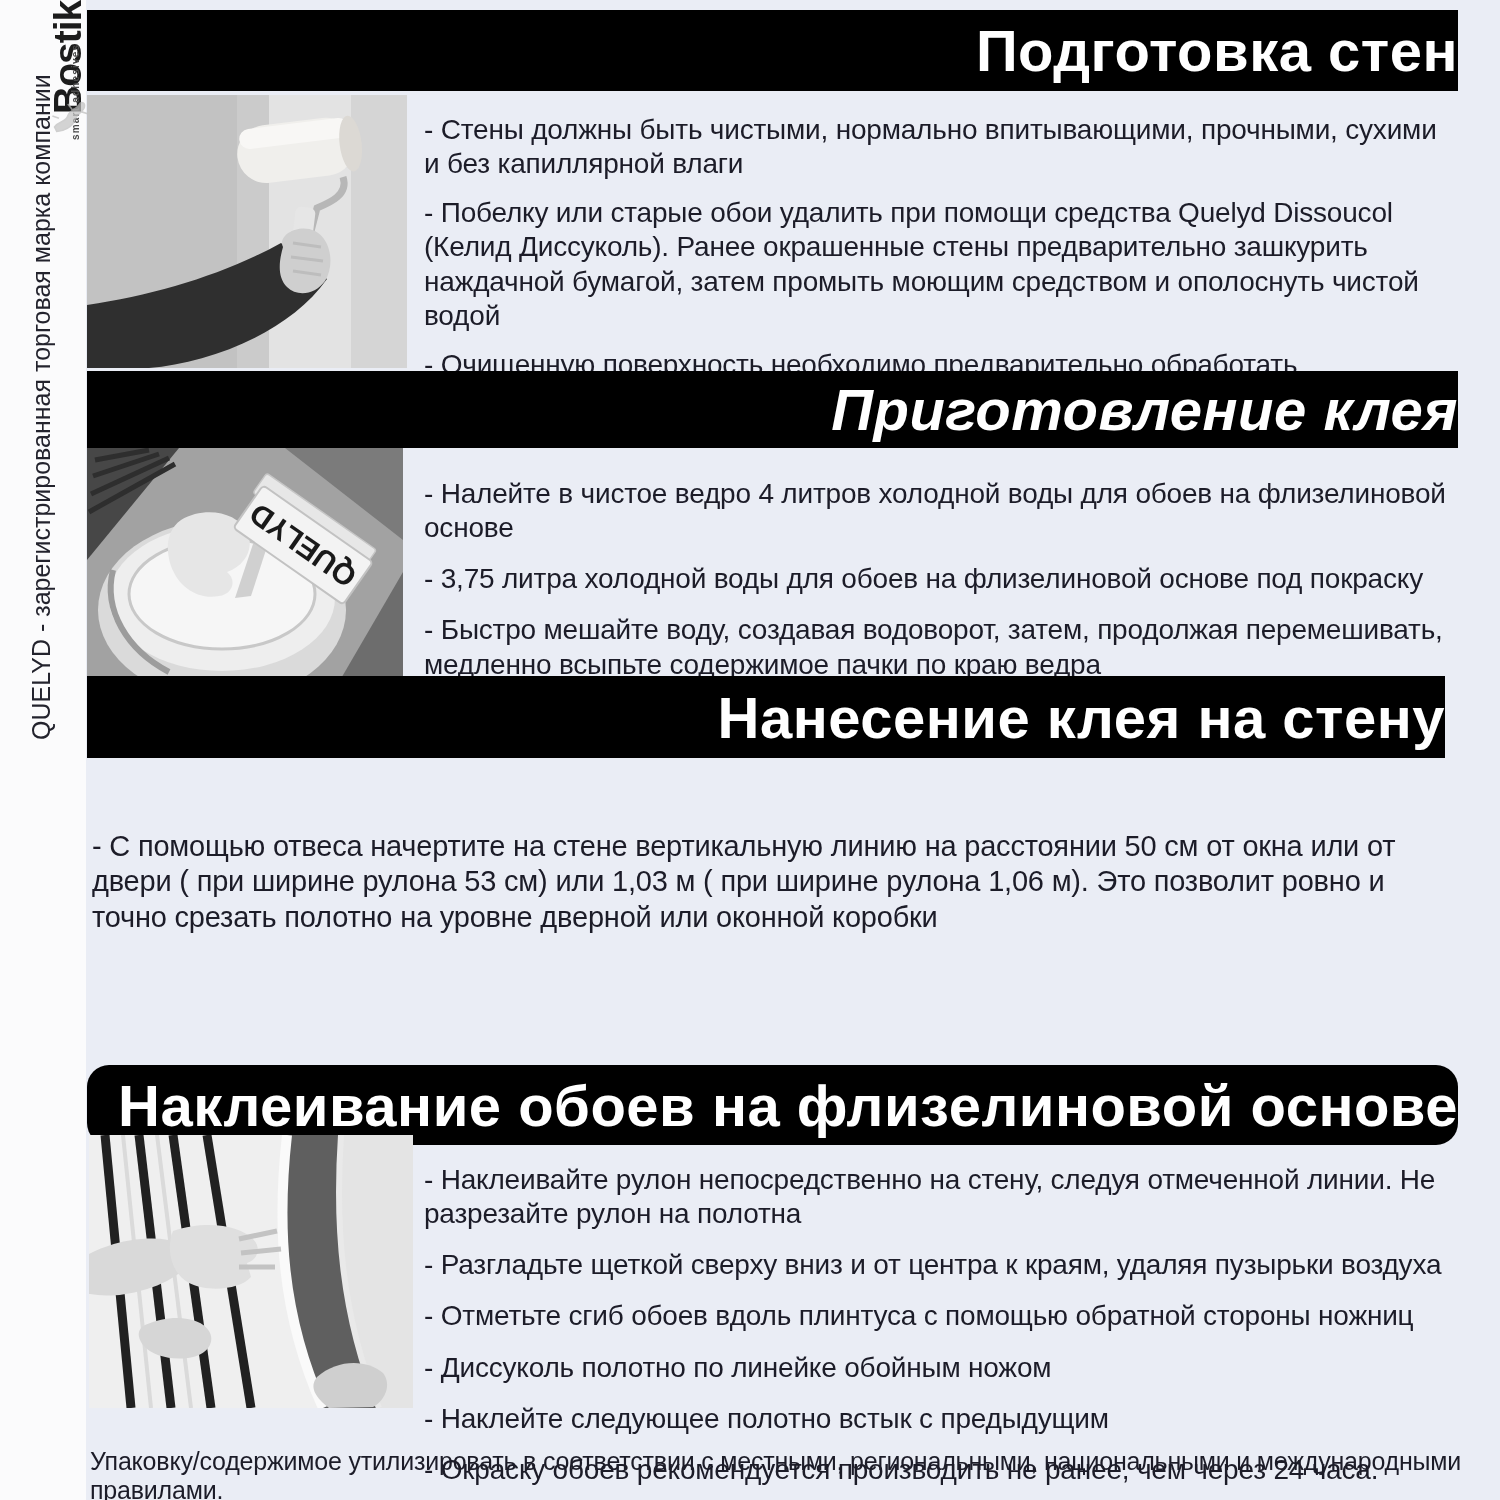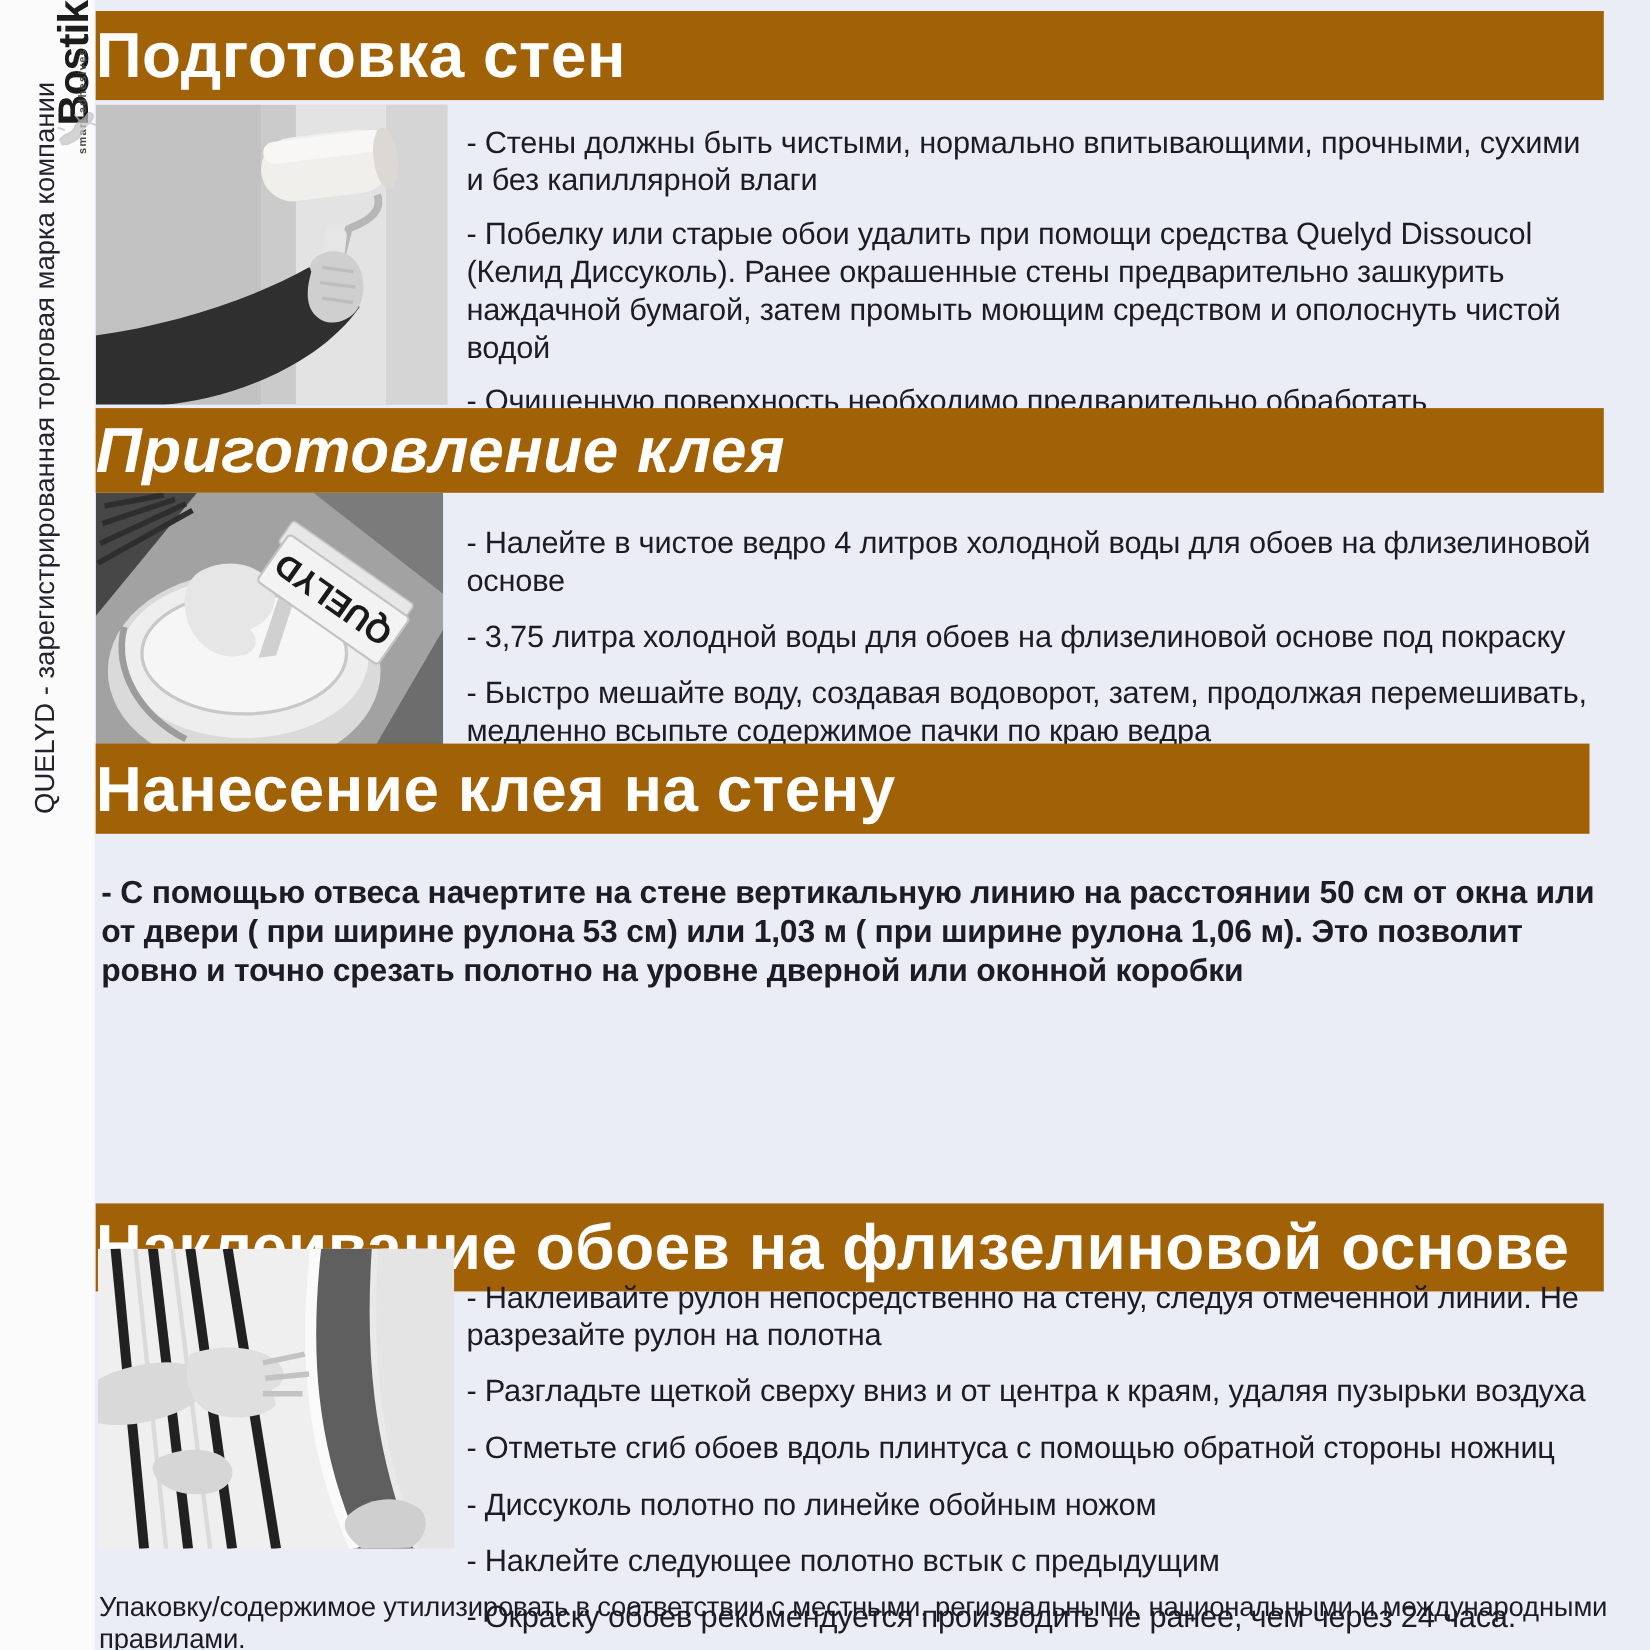--- a/index.html
+++ b/index.html
@@ -20,42 +20,42 @@
     transform:rotate(-90deg);transform-origin:0 0;
     font-size:10px;font-weight:bold;color:#4a4a4a;letter-spacing:1.2px;white-space:nowrap;
   }
   .gecko{position:absolute;left:48px;top:94px;}
   .vertical-note{
     position:absolute;left:27px;top:740px;
     transform:rotate(-90deg);transform-origin:0 0;
     font-size:25px;color:#23232d;white-space:nowrap;letter-spacing:0px;
   }
   .band{
-    position:absolute;left:87px;width:1371px;background:#a16207;
-    display:flex;align-items:center;justify-content:flex-start;
+    position:absolute;left:87px;width:1371px;background:#000000;
+    display:flex;align-items:center;justify-content:flex-end;
   }
   .band h2{
     margin:0;color:#ffffff;font-size:58px;font-weight:bold;letter-spacing:0.5px;
     white-space:nowrap;
   }
   .band1{top:10px;height:81px;}
   .band2{top:371px;height:77px;font-style:italic;}
   .band3{top:676px;height:82px;width:1358px;}
-  .band4{top:1094px;height:80px;}
+  .band4{top:1065px;height:80px;border-radius:22px;}
   .photo{position:absolute;overflow:hidden;}
   .photo svg{display:block;}
   .photo1{left:87px;top:95px;width:320px;height:273px;}
   .photo2{left:87px;top:448px;width:316px;height:258px;}
   .photo3{left:89px;top:1135px;width:324px;height:273px;}
   .bullets{position:absolute;}
   .bullets p{margin:11px 0 15px 0;font-size:28px;line-height:1.22;letter-spacing:-0.2px;}
   .s1text{left:424px;top:102px;width:1035px;}
   .s2text{left:424px;top:466px;width:1040px;}
   .s2text p{margin-bottom:17px;}
-  .s3text{left:92px;top:784px;width:1360px;font-weight:bold;}
+  .s3text{left:92px;top:818px;width:1360px;}
   .s3text p{margin-bottom:22px;font-size:29px;}
   .s4text{left:424px;top:1152px;width:1045px;}
   .s4text p{margin-bottom:17px;}
   .footer-note{
     position:absolute;left:90px;top:1447px;width:1400px;
     font-size:25px;letter-spacing:-0.2px;color:#1c1c28;
   }
 </style>
 </head>
 <body>

